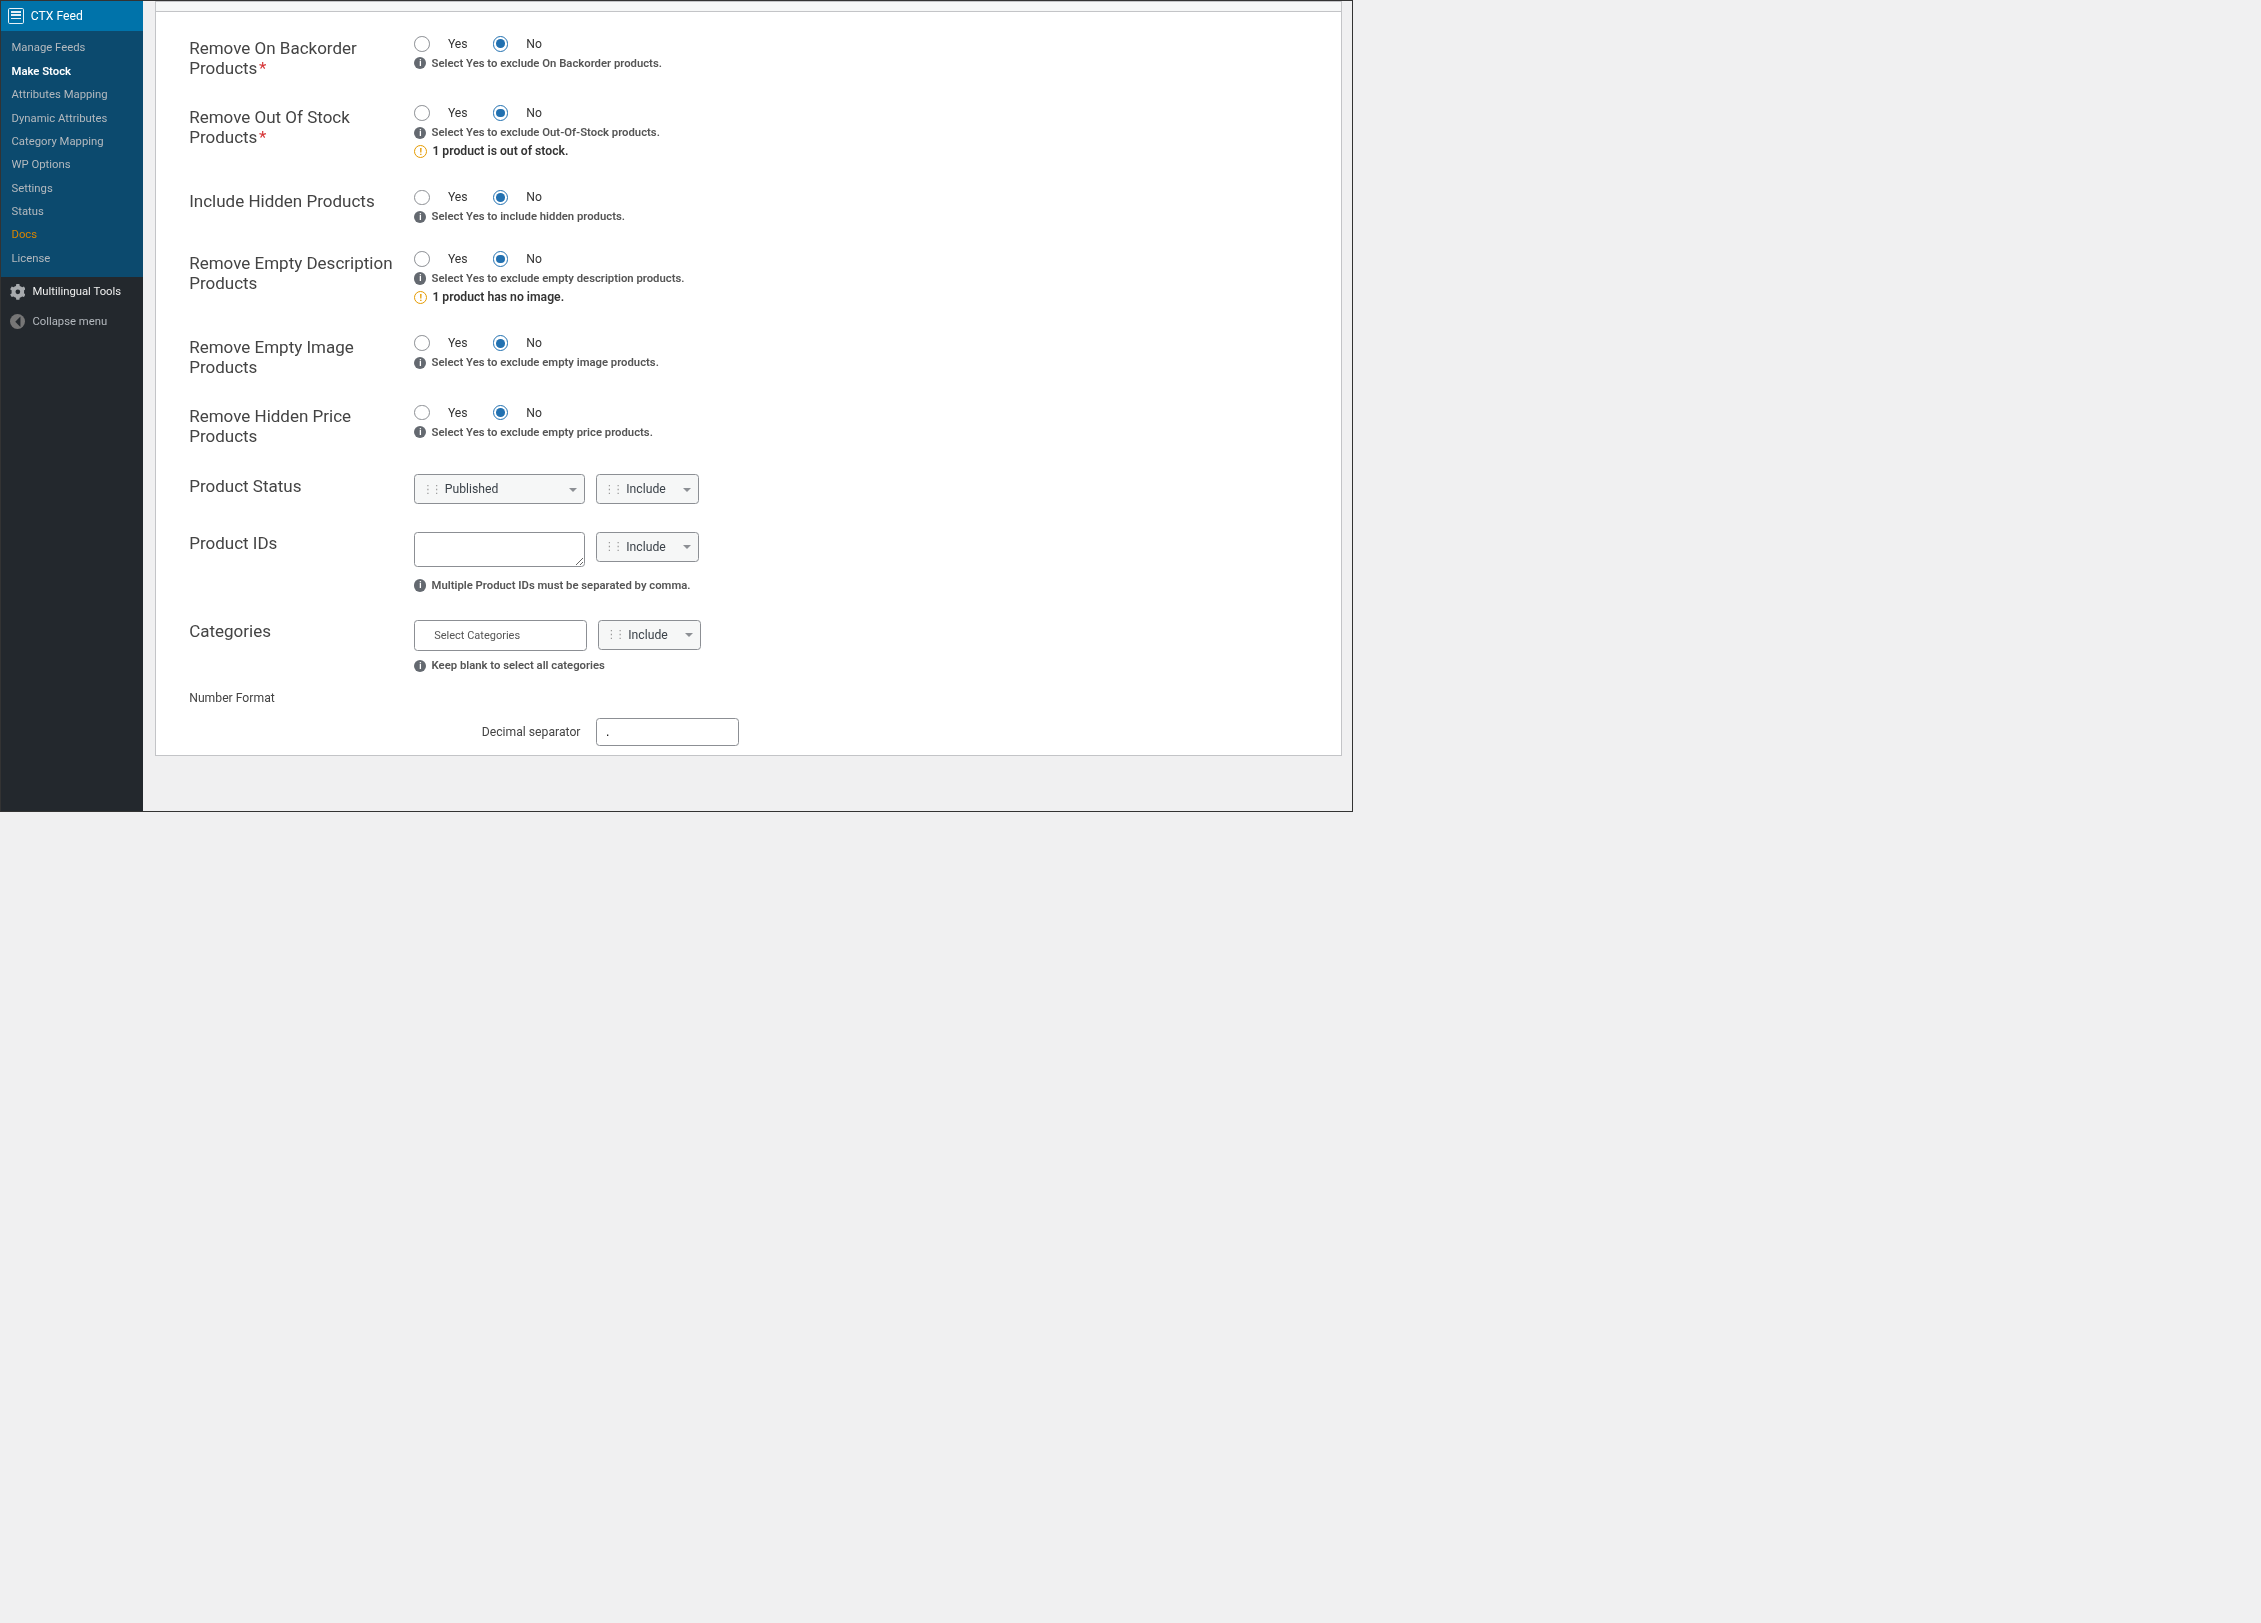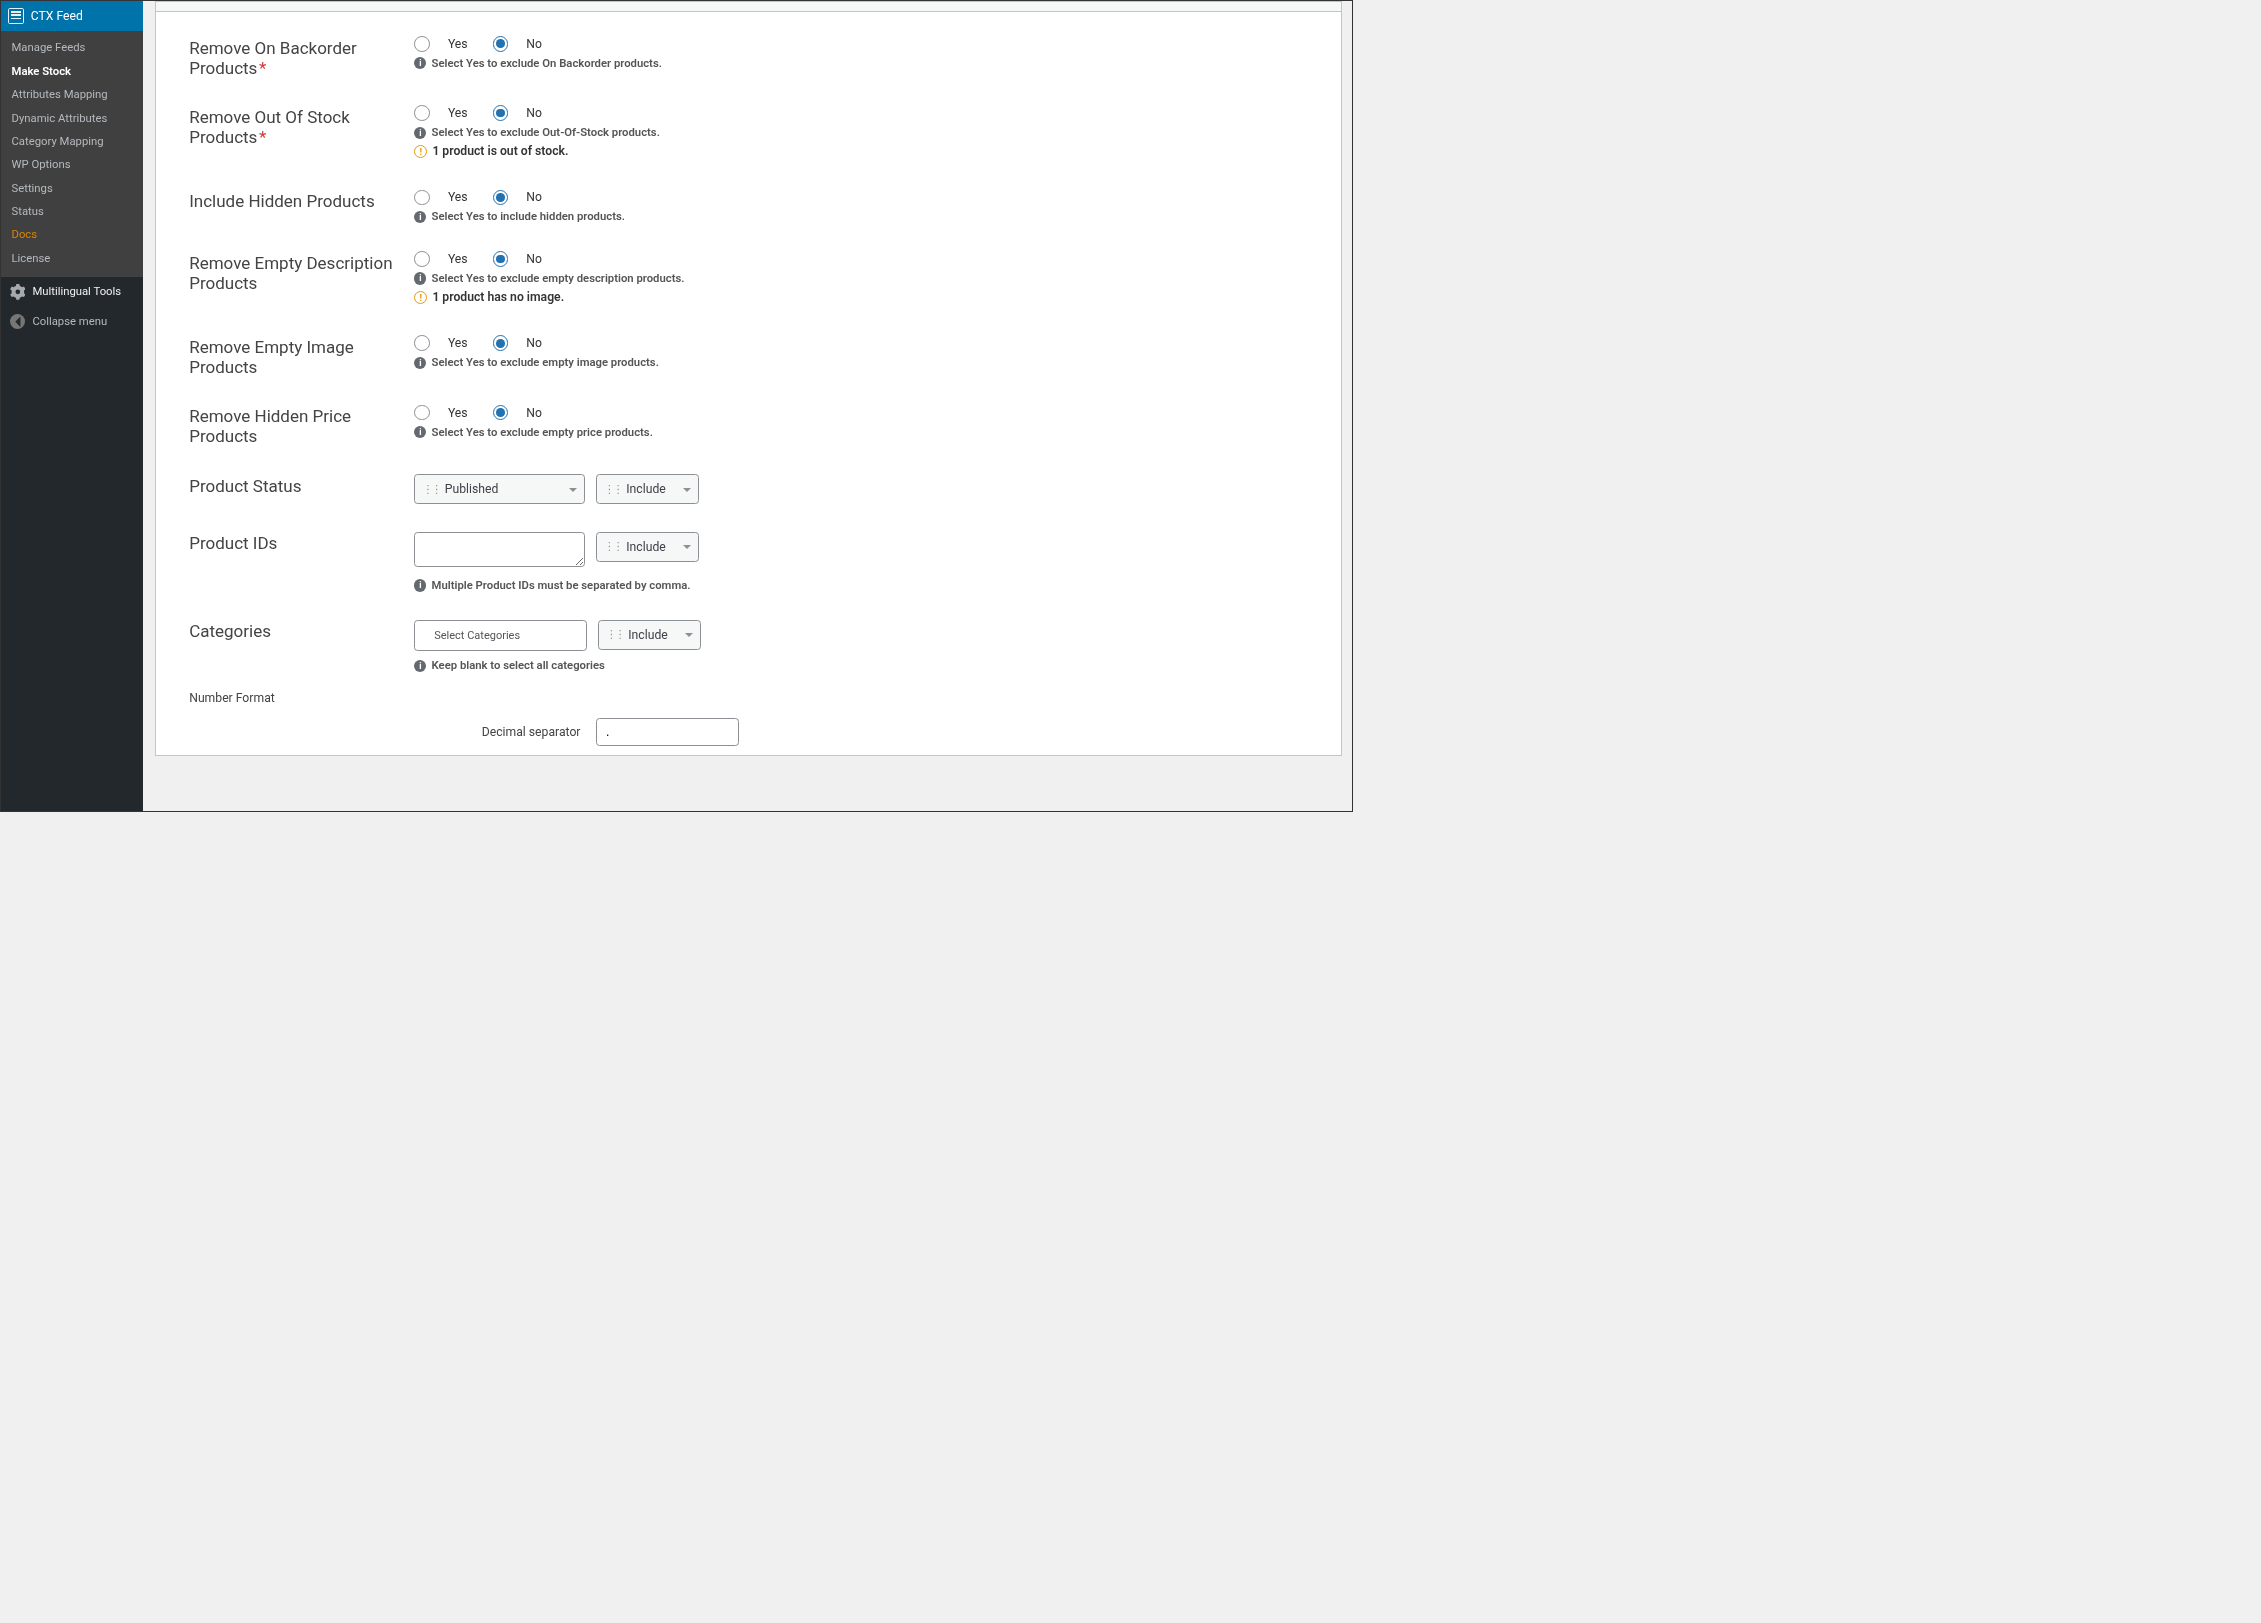--- a/index.html
+++ b/index.html
@@ -50,21 +50,21 @@
   .sidebar .menu-head::after{
     content:"";
     position:absolute;
     right:-7px;
     top:50%;
     transform:translateY(-50%);
     border:7px solid transparent;
     border-left-color:#0073aa;
   }
   .submenu{
-    background:#404040;
+    background:#0c4a6e;
     padding:5.2px 0 7px 0;
   }
   .submenu a{
     display:block;
     padding:5.2px 10.5px;
     color:#b4b9be;
     text-decoration:none;
     font-size:11.3px;
     cursor:pointer;
   }

